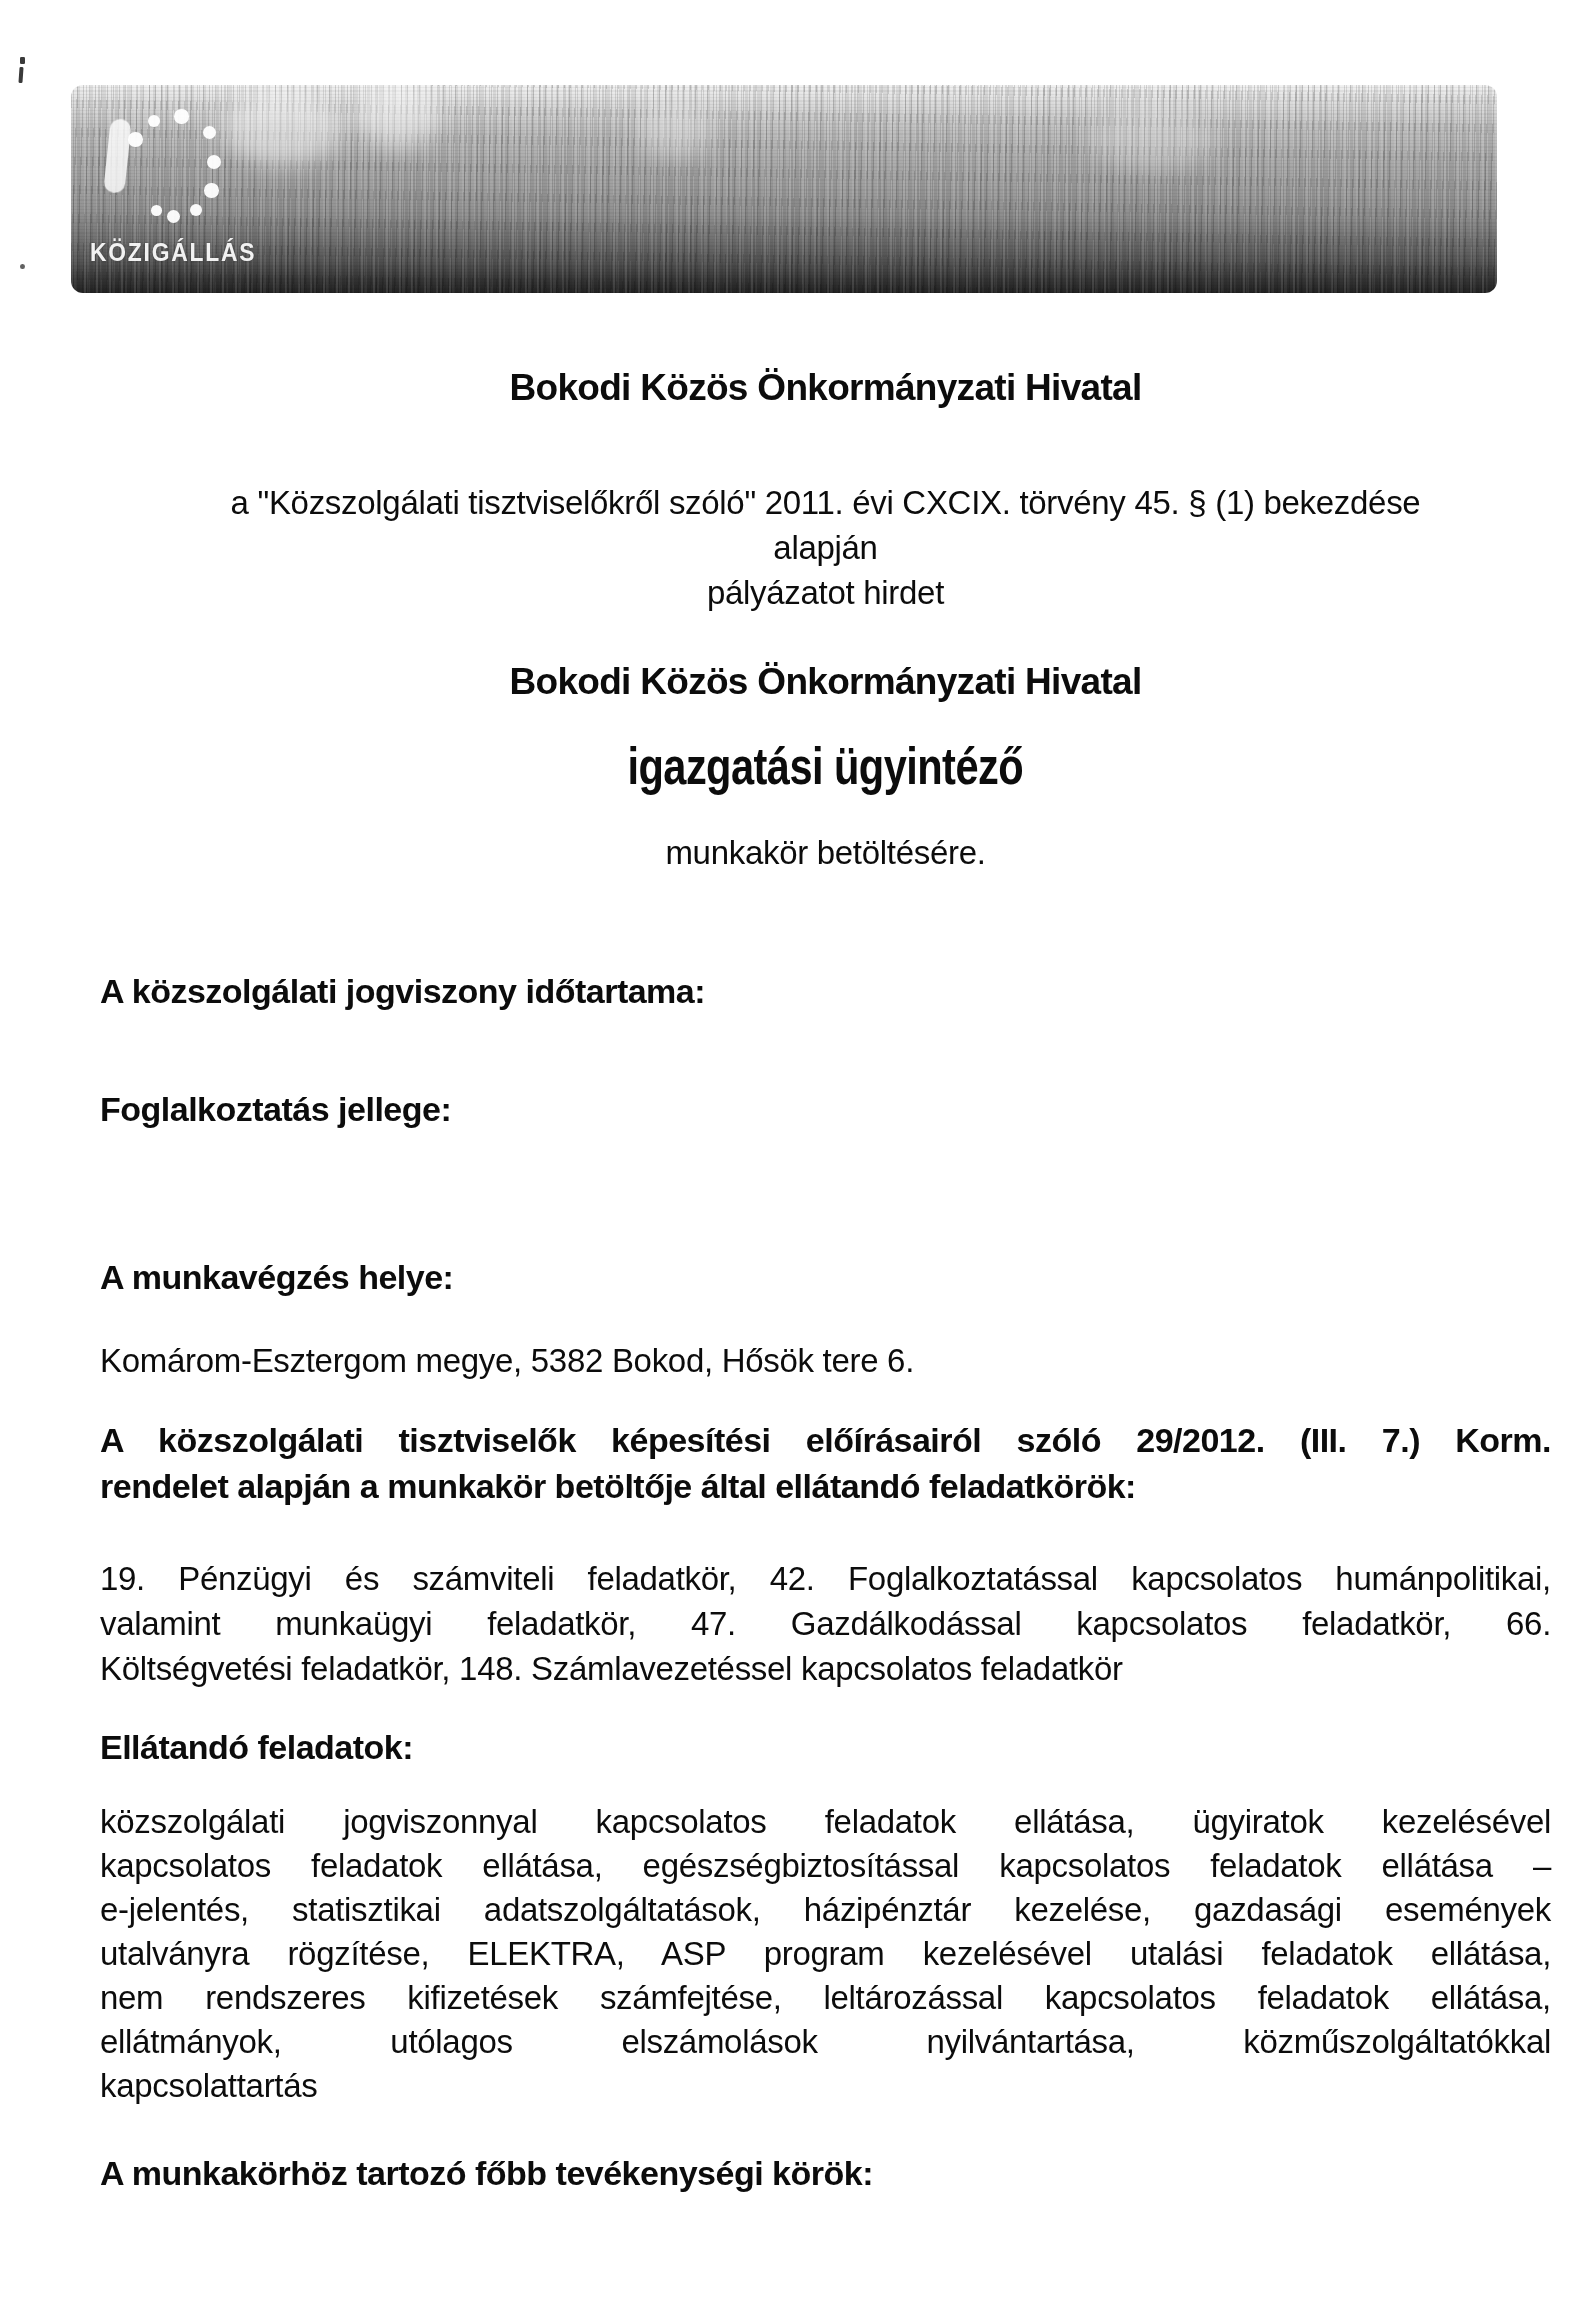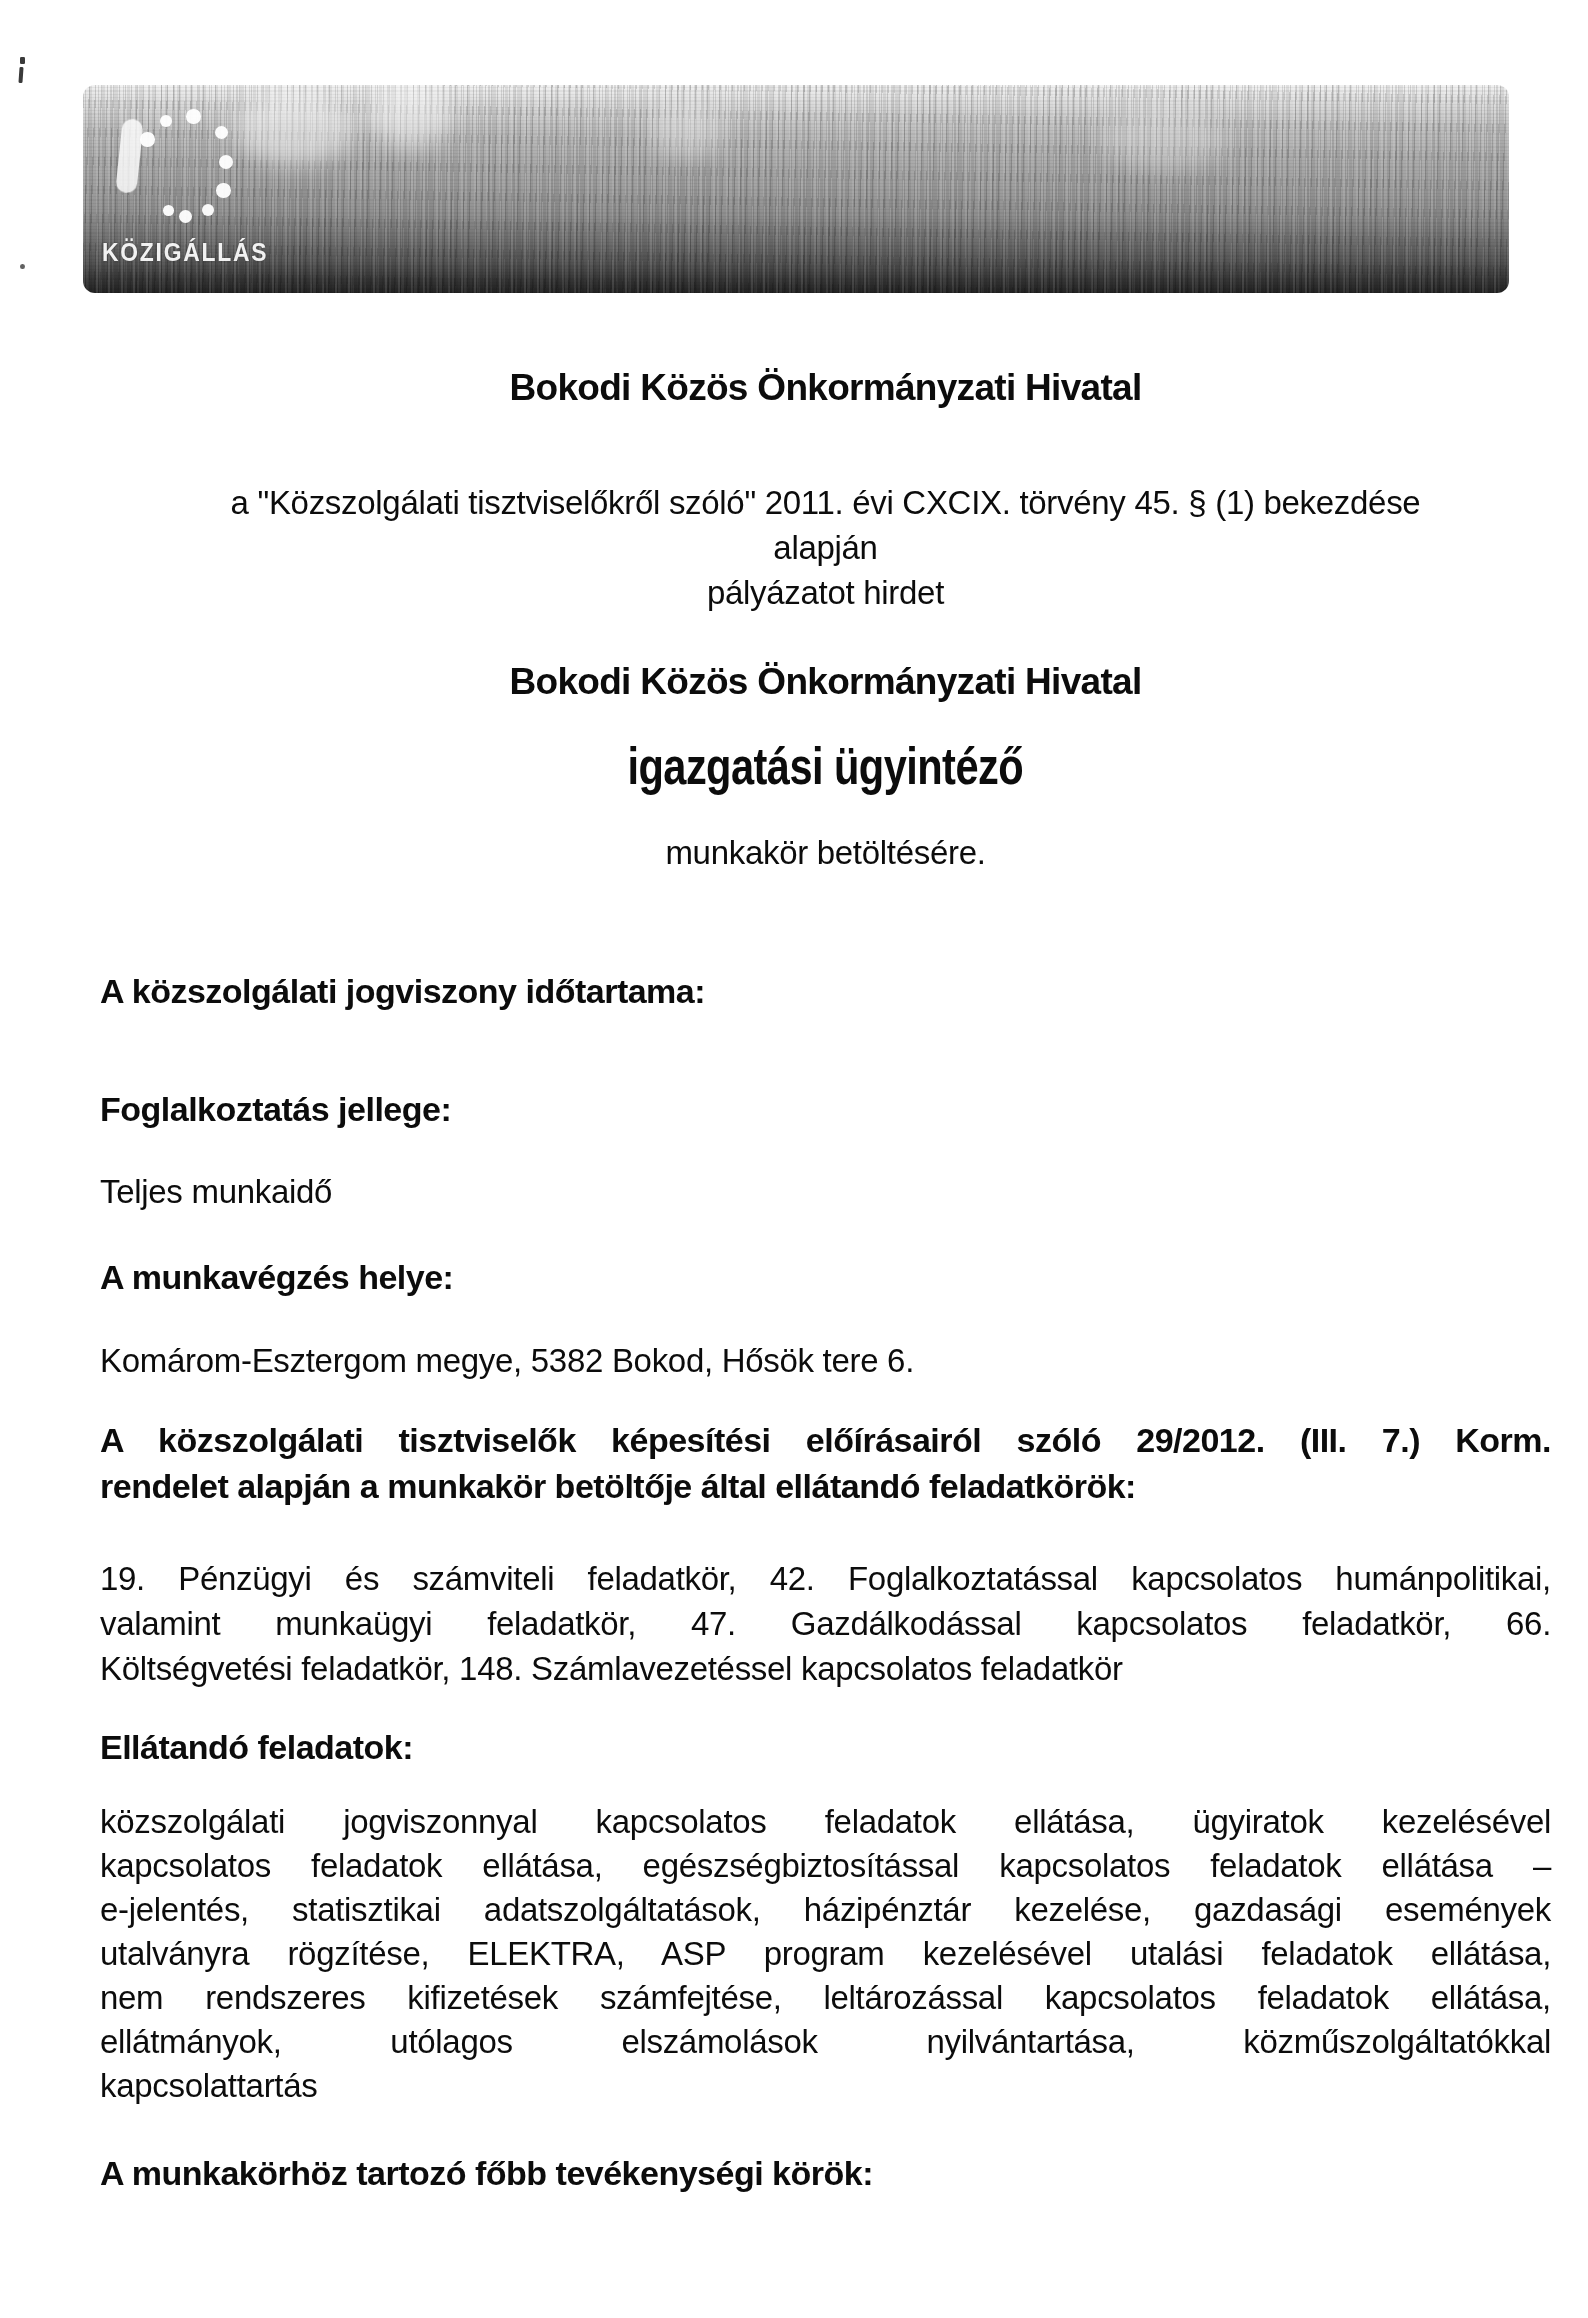--- a/index.html
+++ b/index.html
@@ -13,21 +13,20 @@
   }
   
   .banner{
     position:absolute;left:71px;top:85px;width:1426px;height:208px;
     border-radius:12px;overflow:hidden;
     background:
       repeating-linear-gradient(90deg, rgba(255,255,255,0.10) 0 2px, rgba(0,0,0,0.10) 2px 3.3px, rgba(255,255,255,0.05) 3.3px 6px, rgba(0,0,0,0.07) 6px 9.3px, transparent 9.3px 12.6px),
       repeating-linear-gradient(92deg, rgba(0,0,0,0.14) 0 1.3px, transparent 1.3px 6px),
       repeating-linear-gradient(0deg, rgba(0,0,0,0.05) 0 1.3px, transparent 1.3px 3.3px),
       linear-gradient(180deg,#f1f1f1 0%,#dadada 9%,#bdbdbd 22%,#a9a9a9 38%,#9e9e9e 50%,#8f8f8f 62%,#717171 74%,#545454 85%,#343434 94%,#232323 100%);
-    margin-left: 12px;
   }
   .banner .blob{position:absolute;background:#ffffff;border-radius:50%;filter:blur(10.6px);opacity:.45;}
   .logo-dots{position:absolute;left:0;top:0;width:212px;height:172px;}
   .logo-dots .dot{position:absolute;background:#ffffff;border-radius:50%;opacity:.95;}
   .logo-figure{position:absolute;left:36px;top:34px;width:21px;height:74px;background:#ffffff;opacity:.8;border-radius:10.6px;transform:rotate(6deg);filter:blur(0.7px);}
   .wordmark{
     position:absolute;left:18.5px;bottom:25px;
     font-size:26px;font-weight:bold;letter-spacing:2px;
     color:rgba(255,255,255,0.93);
     transform:scaleX(0.88);transform-origin:left bottom;
@@ -95,21 +94,20 @@
 
   <div class="block centered role" style="top:735px;">
     <span class="role-inner">igazgatási ügyintéző</span>
   </div>
 
   <div class="block centered body-text" style="top:830px;">munkakör betöltésére.</div>
 
   <div class="block heading" style="top:969px;">A közszolgálati jogviszony időtartama:</div>
 
   <div class="block heading" style="top:1087px;">Foglalkoztatás jellege:</div>
-  <div class="block body-text" style="top:1169px;">Teljes munkaidő</div>
 
   <div class="block heading" style="top:1255px;">A munkavégzés helye:</div>
   <div class="block body-text" style="top:1338px;">Komárom-Esztergom megye, 5382 Bokod, Hősök tere 6.</div>
 
   <div class="block heading kepesitesi-heading lines justified" style="top:1417px;">
       <div class="line">A közszolgálati tisztviselők képesítési előírásairól szóló 29/2012. (III. 7.) Korm.</div>
       <div class="line">rendelet alapján a munkakör betöltője által ellátandó feladatkörök:</div>
     </div>
 
   <div class="block body-text lines justified" style="top:1556px;">

